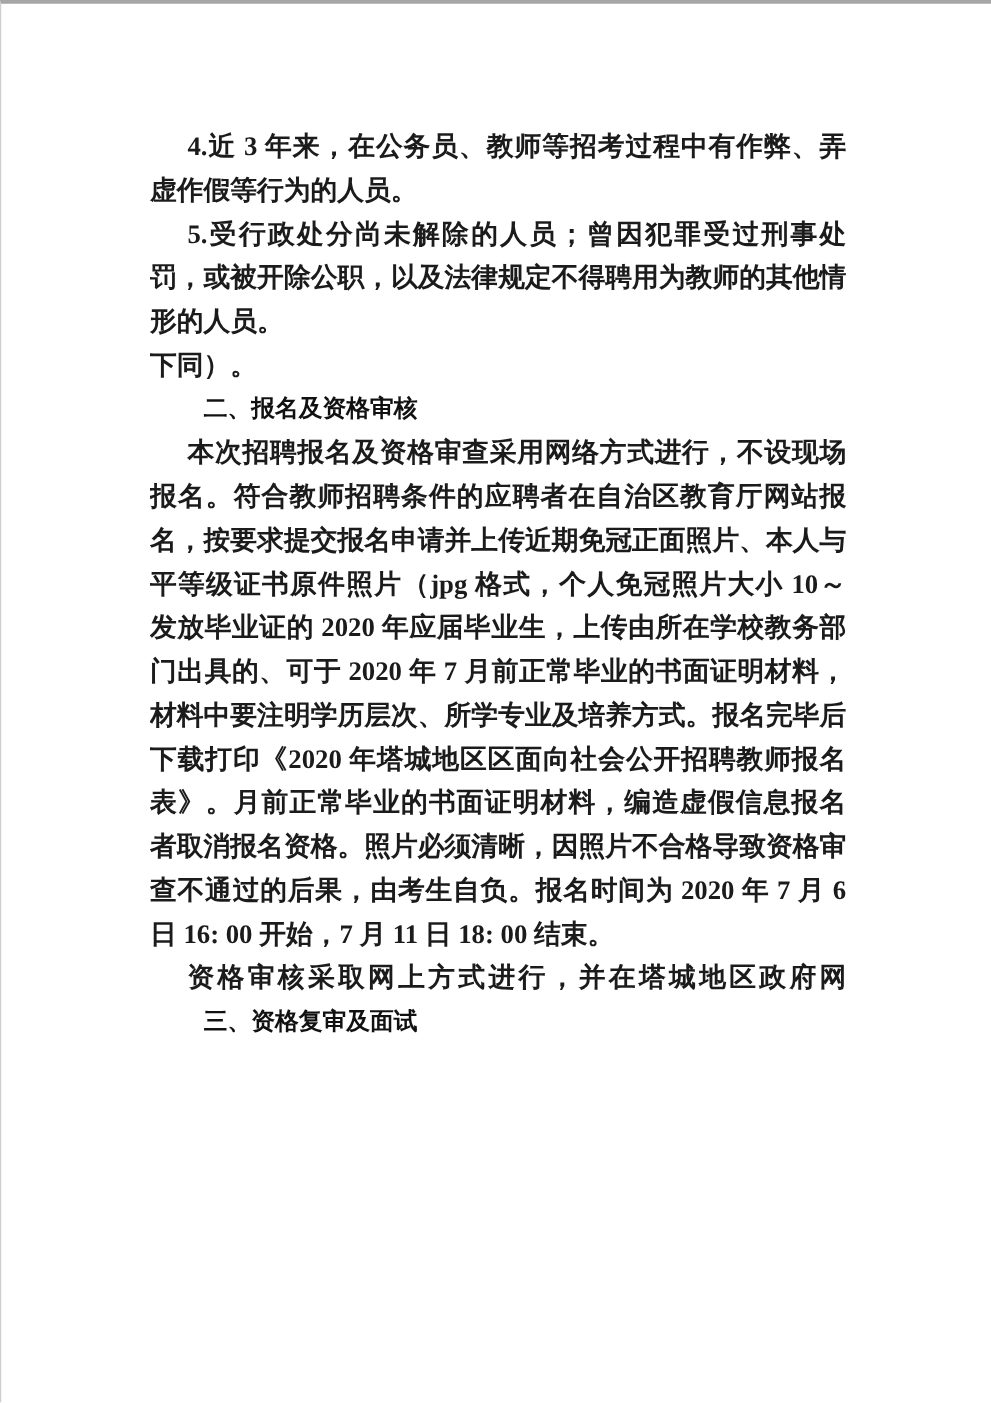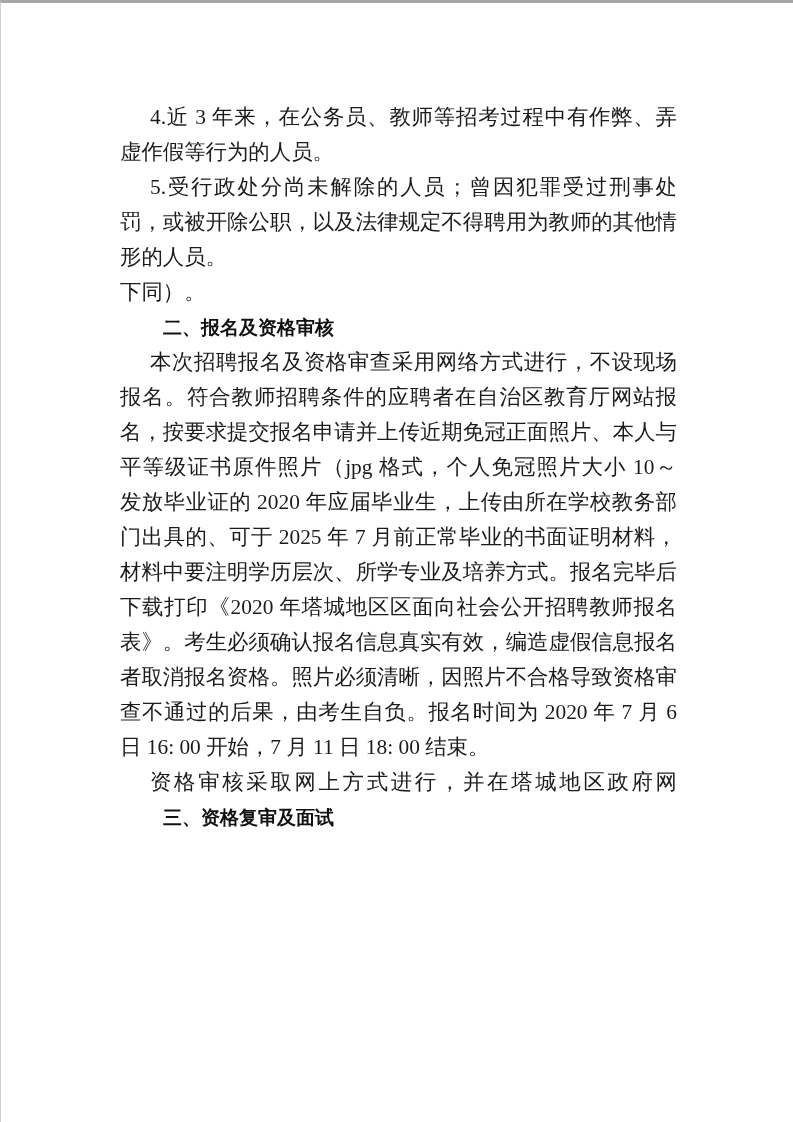--- a/index.html
+++ b/index.html
@@ -26,20 +26,21 @@
   }
   .line {
     font-family: "Liberation Serif", "DejaVu Serif", serif;
     font-size: 21.4px;
     line-height: 35px;
     height: 35px;
     color: #1b1b1b;
     text-align: justify;
     text-align-last: justify;
     overflow: hidden;
+    font-weight: bold;
   }
   .line.first {
     text-indent: 30px;
   }
   .line.last {
     text-align: right;
     text-align-last: left;
   }
   .line.heading {
     font-family: "Liberation Sans", "DejaVu Sans", sans-serif;
@@ -61,23 +62,23 @@
       <div class="line first">5.受行政处分尚未解除的人员；曾因犯罪受过刑事处</div>
       <div class="line mid">罚，或被开除公职，以及法律规定不得聘用为教师的其他情</div>
       <div class="line last">形的人员。</div>
       <div class="line last">下同）。</div>
       <div class="line heading">二、报名及资格审核</div>
       <div class="line first">本次招聘报名及资格审查采用网络方式进行，不设现场</div>
       <div class="line mid">报名。符合教师招聘条件的应聘者在自治区教育厅网站报</div>
       <div class="line mid">名，按要求提交报名申请并上传近期免冠正面照片、本人与</div>
       <div class="line mid">平等级证书原件照片（jpg 格式，个人免冠照片大小 10～</div>
       <div class="line mid">发放毕业证的 2020 年应届毕业生，上传由所在学校教务部</div>
-      <div class="line mid">门出具的、可于 2025 年 7 月前正常毕业的书面证明材料，</div>
+      <div class="line mid">门出具的、可于 2020 年 7 月前正常毕业的书面证明材料，</div>
       <div class="line mid">材料中要注明学历层次、所学专业及培养方式。报名完毕后</div>
       <div class="line mid">下载打印《2020 年塔城地区区面向社会公开招聘教师报名</div>
-      <div class="line mid">表》。考生必须确认报名信息真实有效，编造虚假信息报名</div>
+      <div class="line mid">表》。月前正常毕业的书面证明材料，编造虚假信息报名</div>
       <div class="line mid">者取消报名资格。照片必须清晰，因照片不合格导致资格审</div>
       <div class="line mid">查不通过的后果，由考生自负。报名时间为 2020 年 7 月 6</div>
       <div class="line last">日 16: 00 开始，7 月 11 日 18: 00 结束。</div>
       <div class="line first">资格审核采取网上方式进行，并在塔城地区政府网</div>
       <div class="line heading">三、资格复审及面试</div>
     </div>
 </div>
 
 </body></html>

